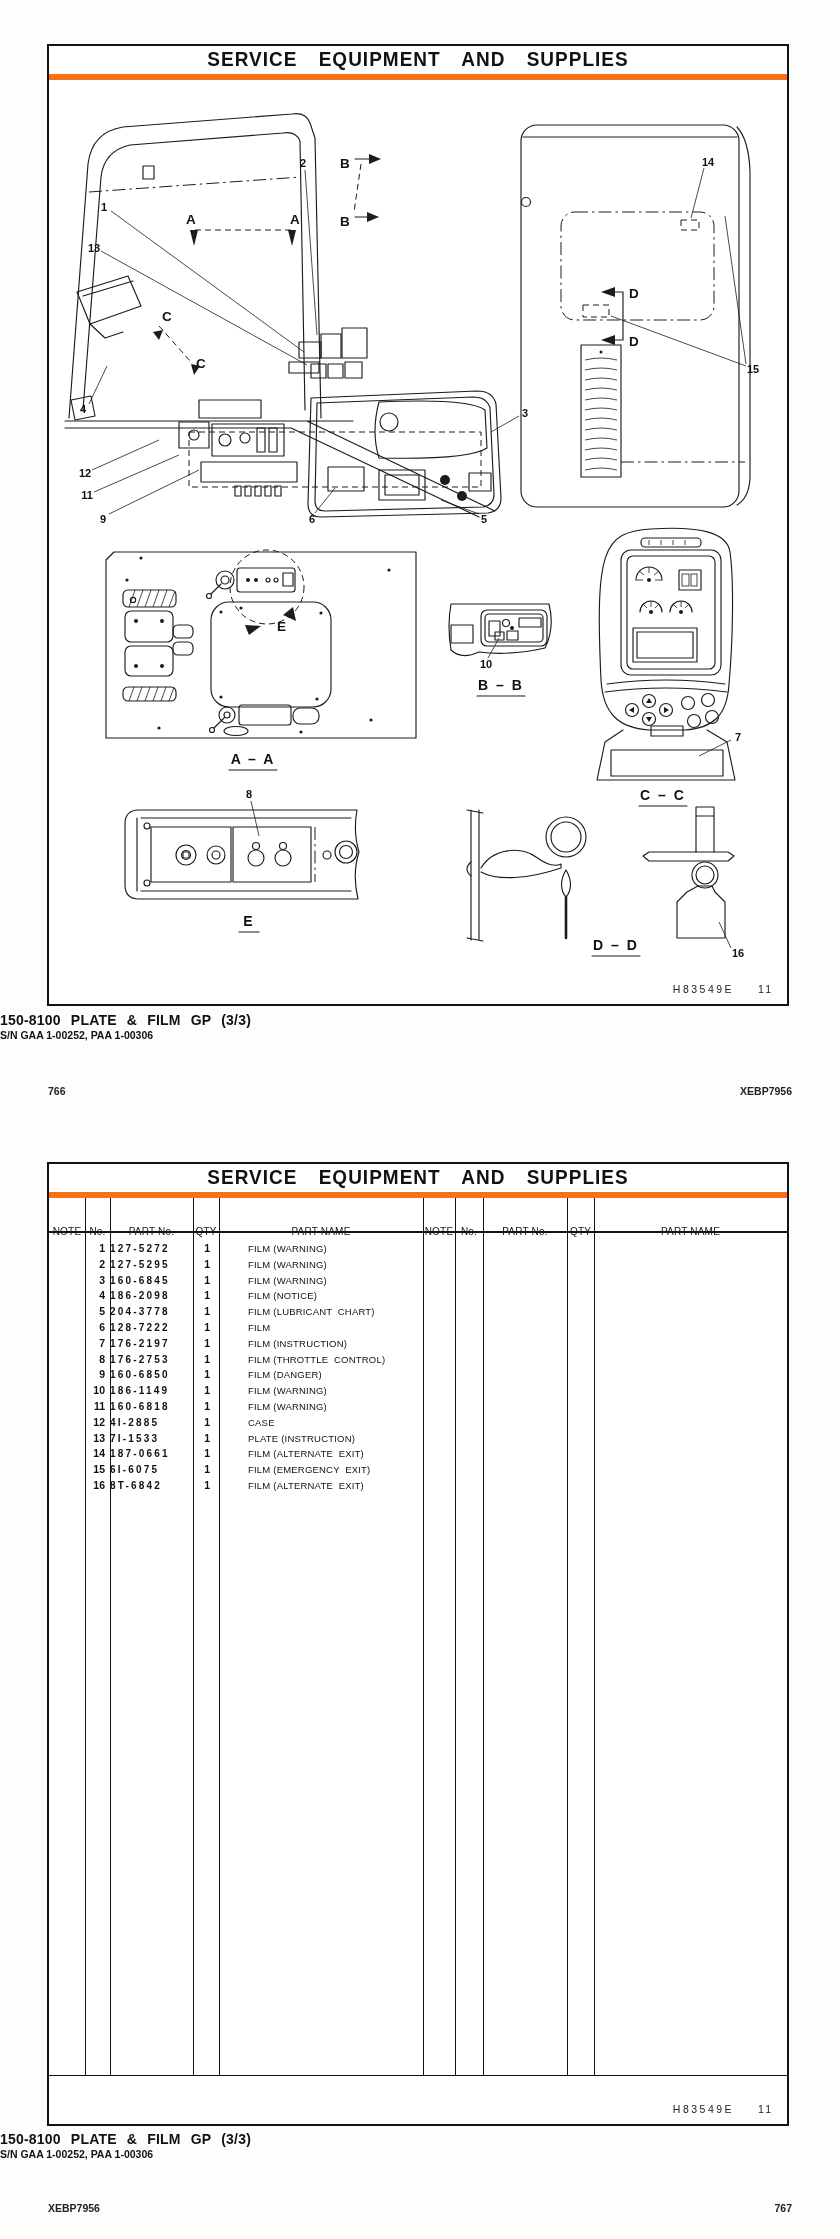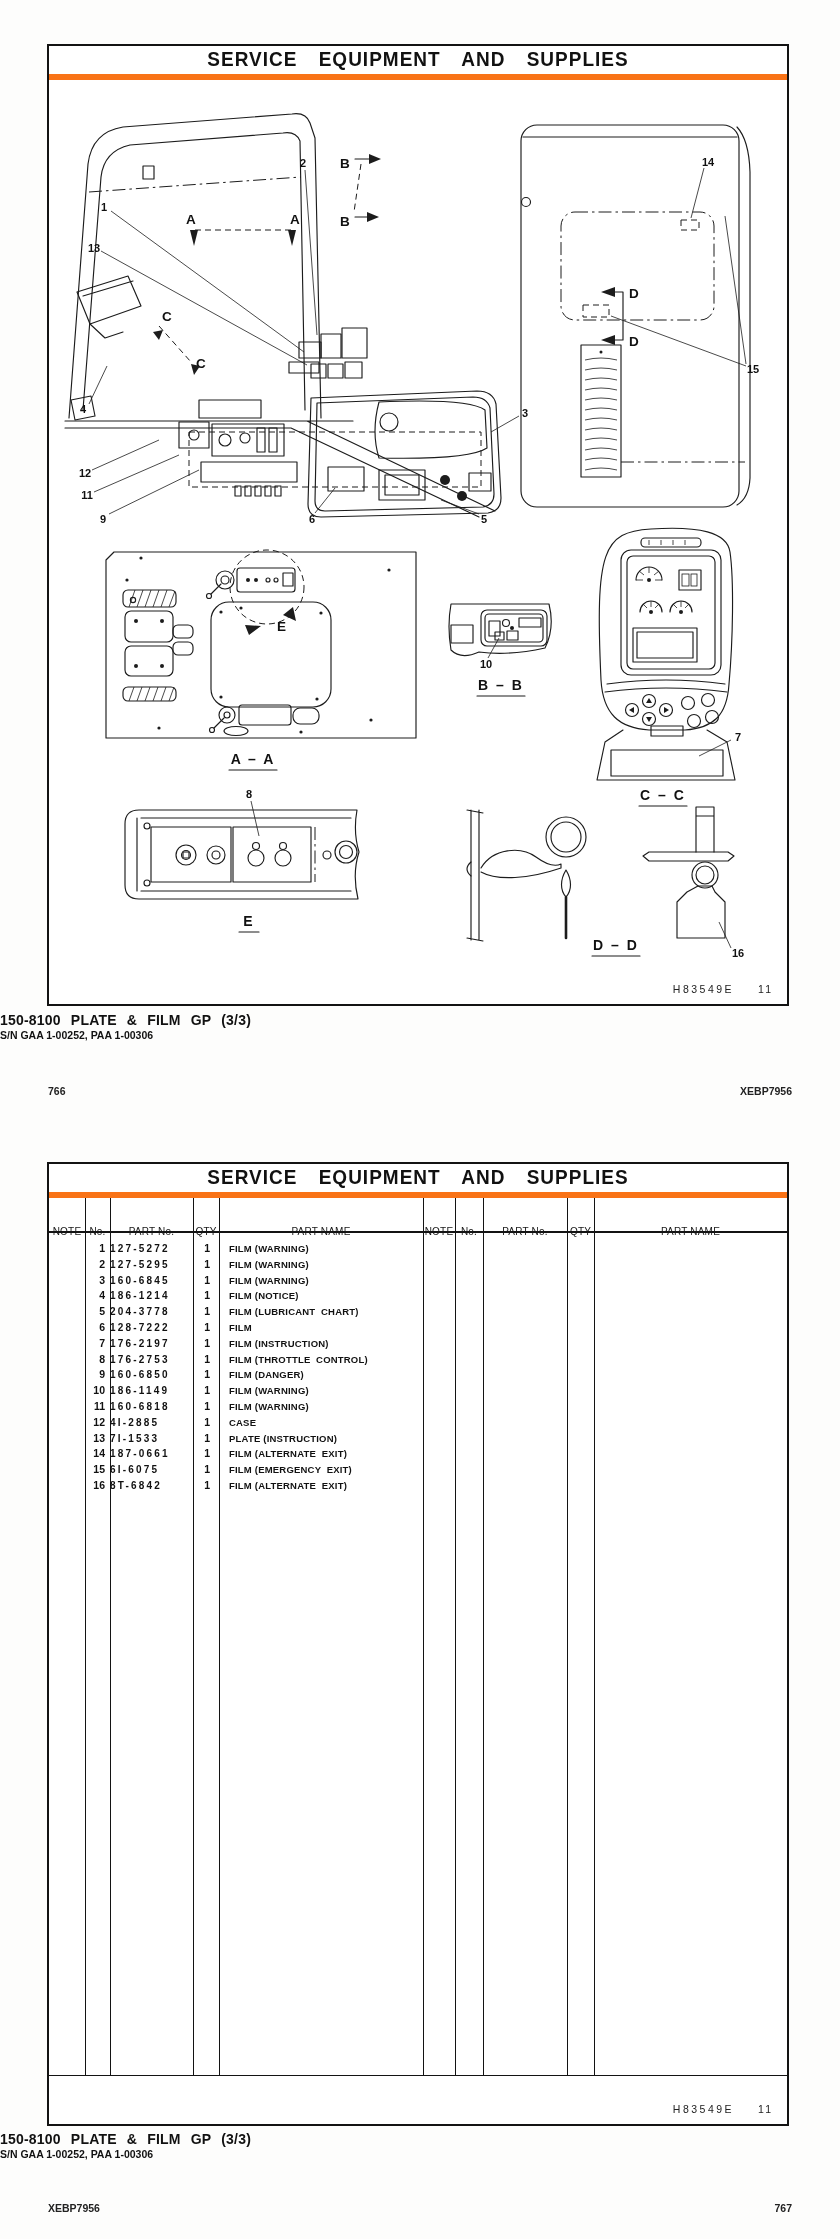--- a/index.html
+++ b/index.html
@@ -19,21 +19,21 @@
   .thead .hc{display:flex;align-items:center;justify-content:center;font-size:10px;font-weight:400;color:#161616;letter-spacing:.2px;margin-top:28px;}
   .table-area{position:relative;height:878px;}
   .tbody{position:relative;height:843px;border-bottom:1.5px solid #131313;padding-top:8px;box-sizing:border-box;}
   .dividers{position:absolute;top:0;bottom:0;left:0;right:0;pointer-events:none;}
   .dividers i{position:absolute;top:0;bottom:0;width:1.3px;background:#131313;}
   .trow{height:15.8px;line-height:15.8px;font-size:10.5px;}
   .trow .c{overflow:hidden;}
   .c-no{text-align:right;padding-right:5px;font-weight:600;}
   .c-pn{text-align:left;padding-right:9px;letter-spacing:2.2px;font-weight:600;font-size:10px;}
   .c-qty{text-align:right;padding-right:9px;font-weight:600;}
-  .c-name{padding-left:10px;font-weight:700;font-size:9.5px;white-space:pre;letter-spacing:.2px;}
+  .c-name{padding-left:10px;font-weight:400;font-size:9.5px;white-space:pre;letter-spacing:.2px;margin-left:19px;}
   .strip{position:relative;height:48px;}
   
   svg{display:block;}
   .ln{fill:none;stroke:#1c1c1c;stroke-width:1.15;stroke-linejoin:round;stroke-linecap:round;}
   .thin{fill:none;stroke:#1c1c1c;stroke-width:.8;}
   .dash{fill:none;stroke:#1c1c1c;stroke-width:1;stroke-dasharray:6 4;}
   .dashdot{fill:none;stroke:#1c1c1c;stroke-width:1;stroke-dasharray:13 4 2.5 4;}
   .blk{fill:#1c1c1c;stroke:none;}
   .callout{font-size:11px;fill:#111;font-weight:600;}
   .secletter{font-size:13.5px;fill:#111;font-weight:600;}
@@ -423,21 +423,21 @@
             <div class="c c-name">FILM (WARNING)</div>
             <div class="c"></div>
             <div class="c"></div>
             <div class="c"></div>
             <div class="c"></div>
             <div class="c"></div>
           </div>
           <div class="trow tgrid">
             <div class="c"></div>
             <div class="c c-no">4</div>
-            <div class="c c-pn">186-1214</div>
+            <div class="c c-pn">186-2098</div>
             <div class="c c-qty">1</div>
             <div class="c c-name">FILM (NOTICE)</div>
             <div class="c"></div>
             <div class="c"></div>
             <div class="c"></div>
             <div class="c"></div>
             <div class="c"></div>
           </div>
           <div class="trow tgrid">
             <div class="c"></div>

